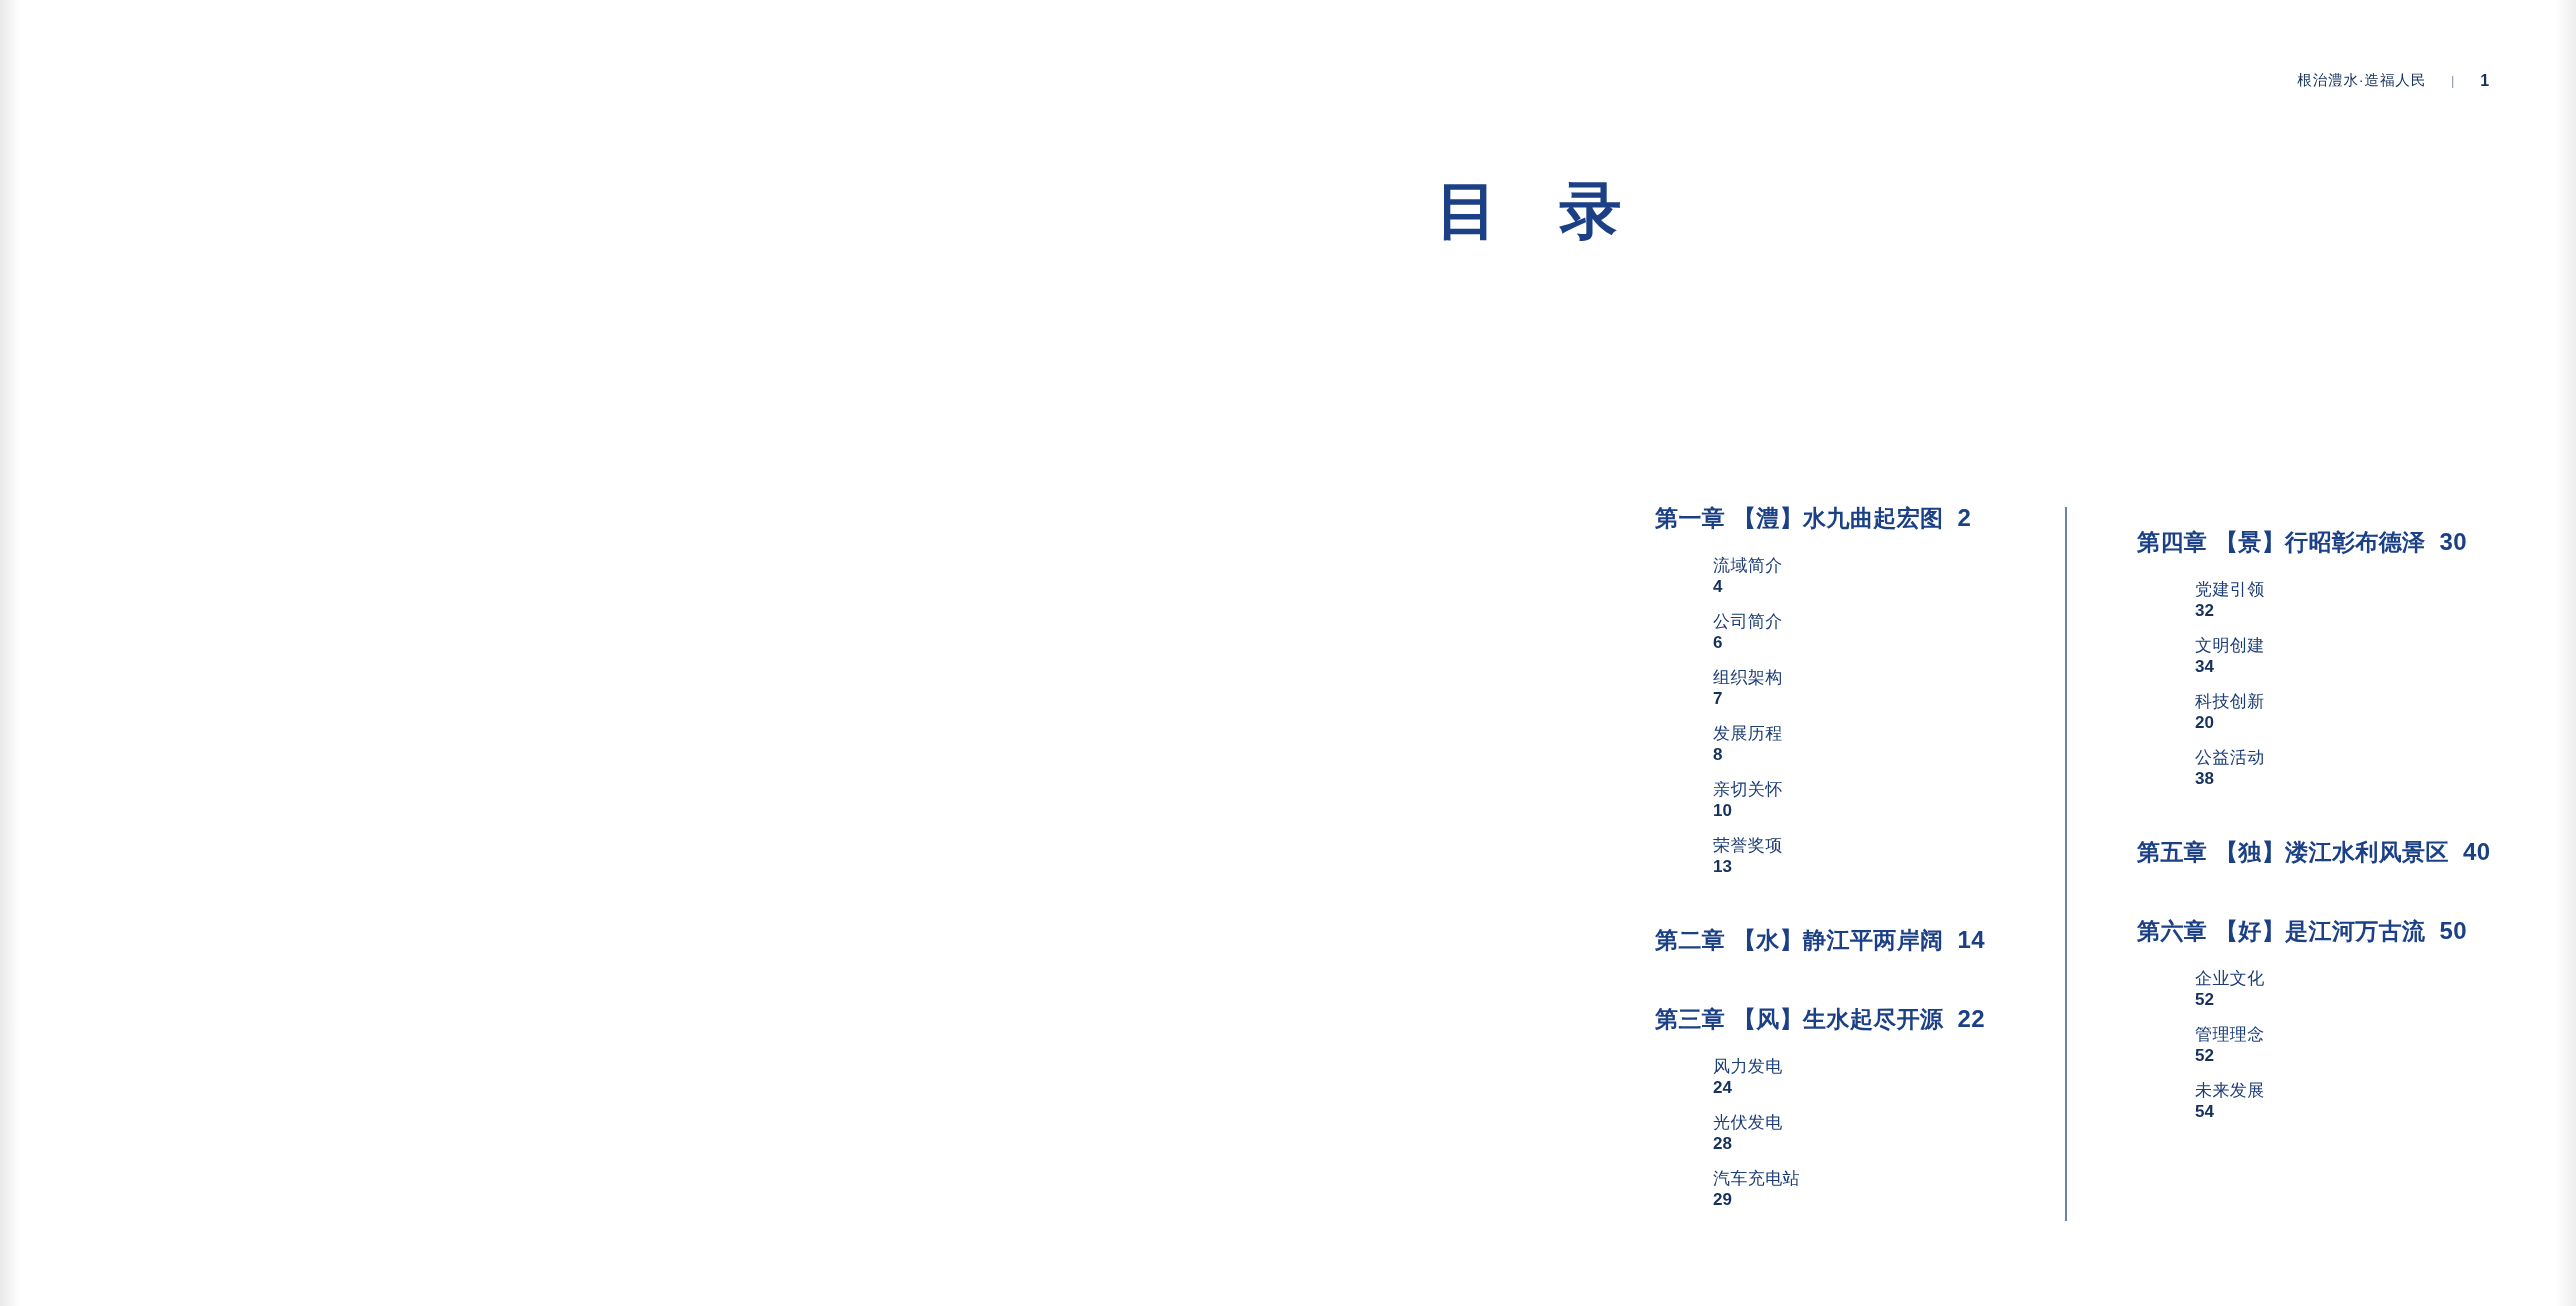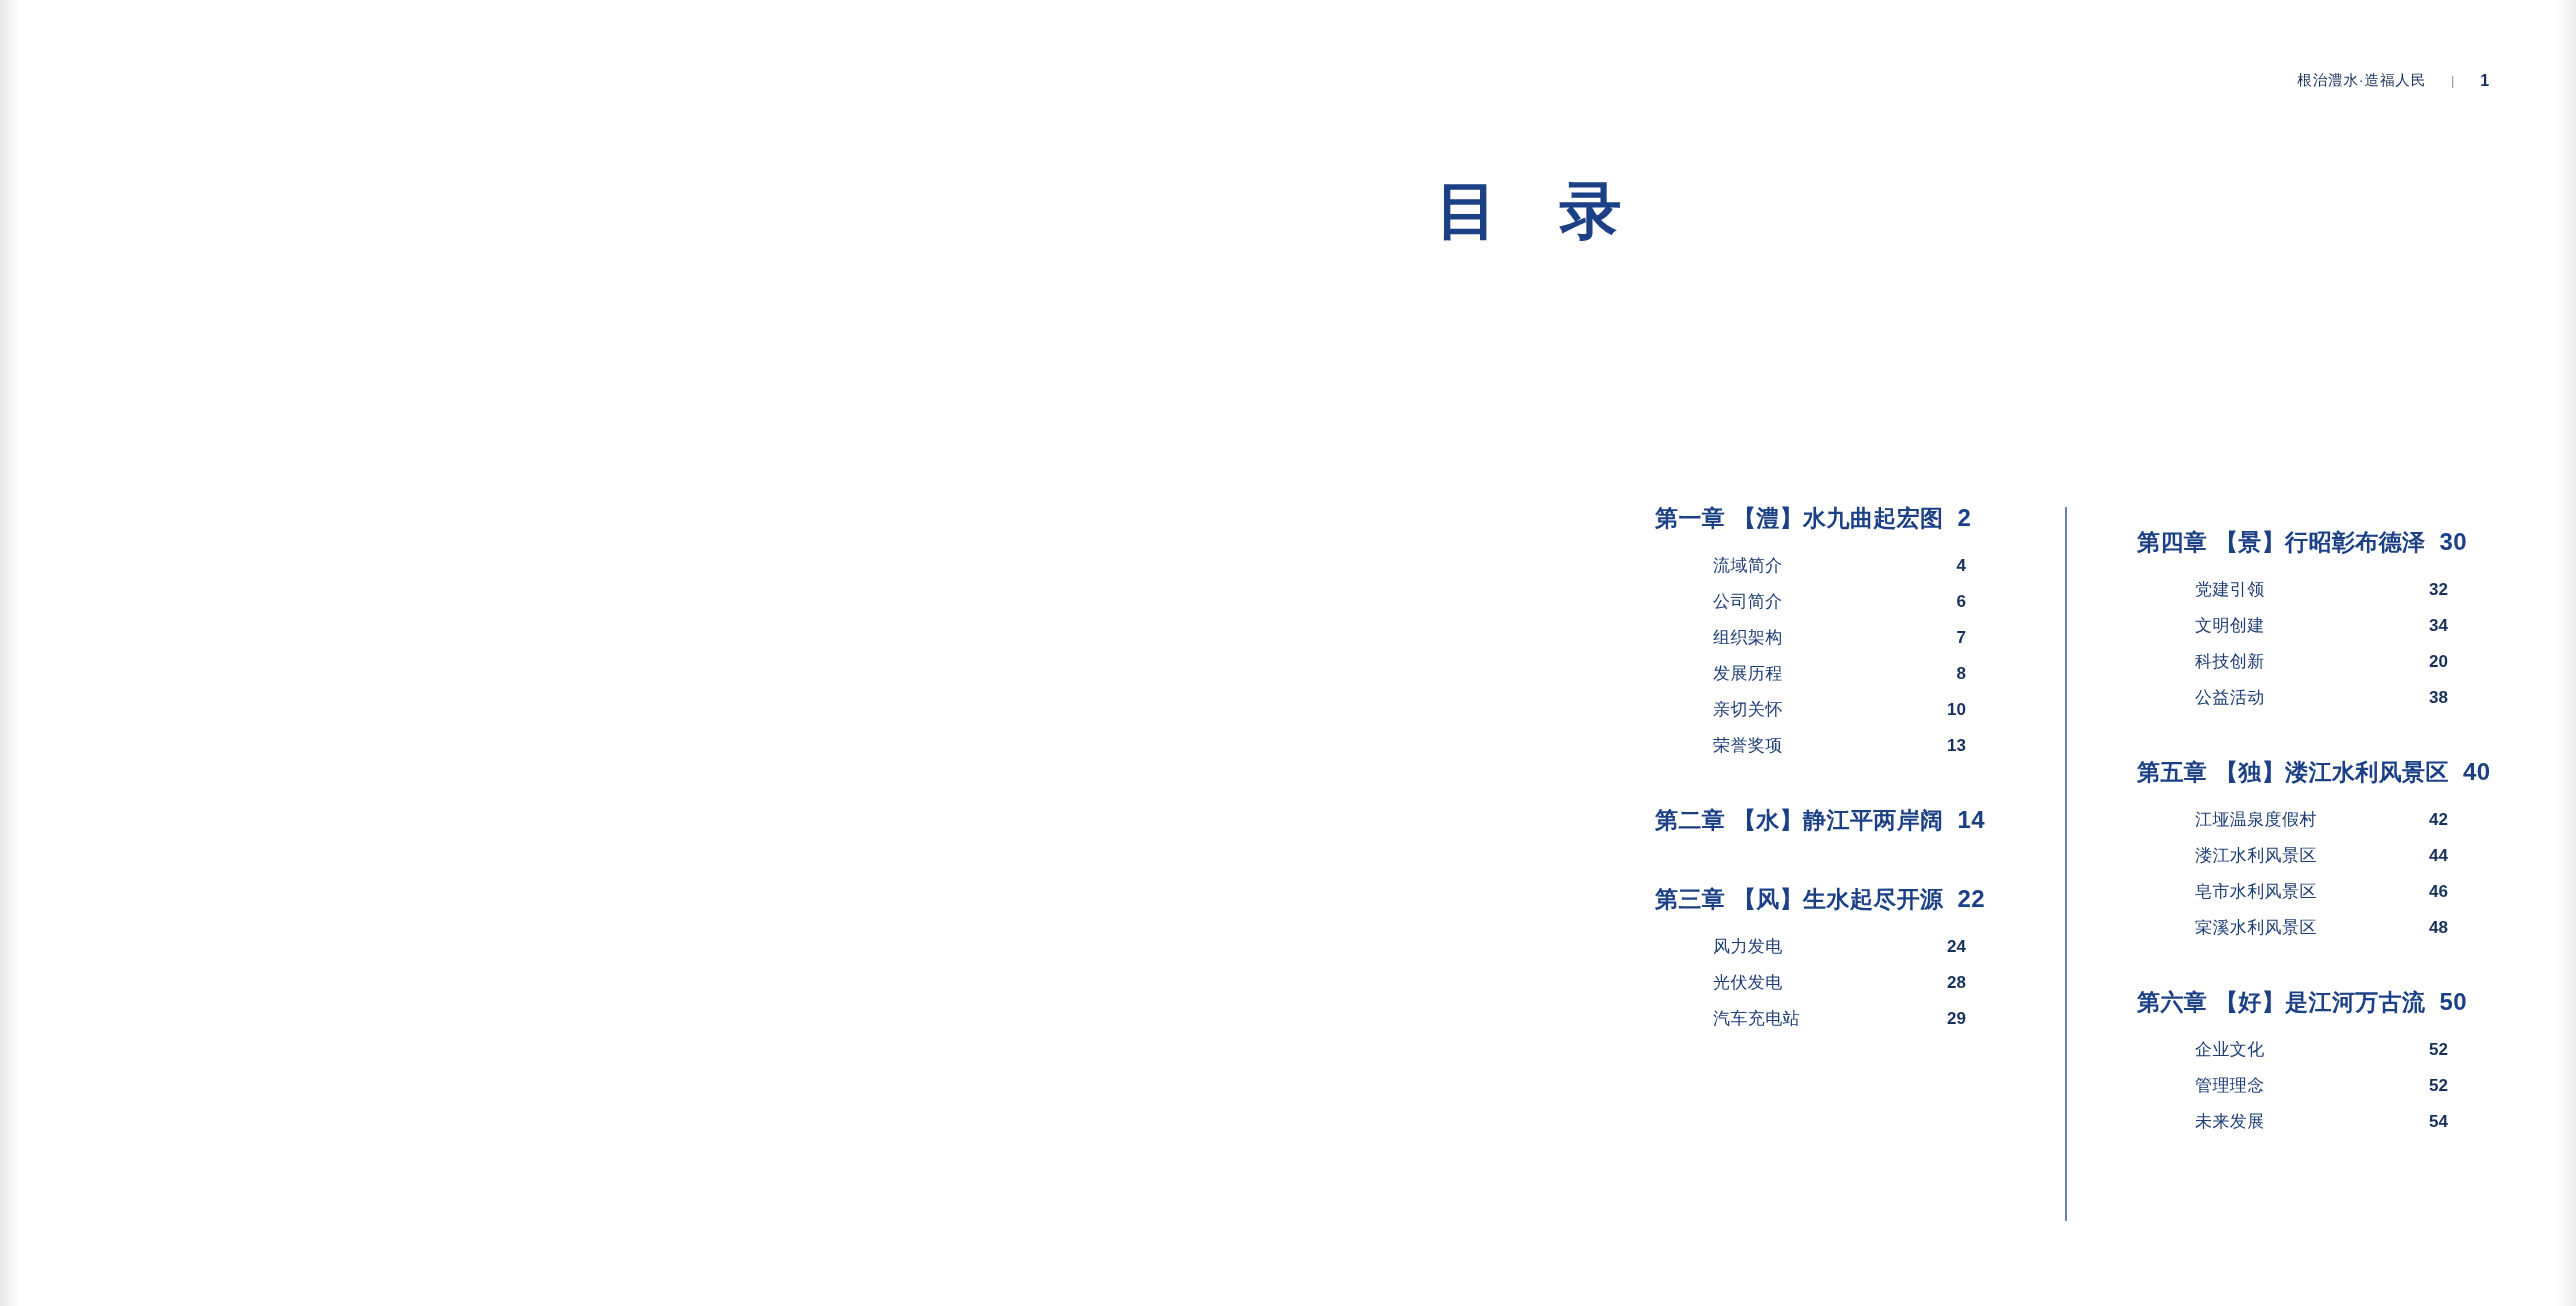--- a/index.html
+++ b/index.html
@@ -128,20 +128,21 @@
   }
   .entry {
     display: flex;
     justify-content: space-between;
     align-items: baseline;
     font-size: 17px;
     color: #1b3c74;
     margin-bottom: 13px;
     width: 253px;
     white-space: nowrap;
+    flex-direction: column;
   }
   .entry:last-child { margin-bottom: 0; }
   .entry .e-name { letter-spacing: 0.4px; }
   .entry .e-page {
     font-weight: bold;
     font-size: 17px;
     color: #16325c;
   }
 
   
@@ -256,38 +257,20 @@
               <span class="e-page">38</span>
             </div>
           </div>
         </div>
         <div class="chapter gap-big">
           <div class="chapter-head">
             <span class="ch-label">第五章</span>
             <span class="ch-title">【独】溇江水利风景区</span>
             <span class="ch-page">40</span>
           </div>
-          <div class="entries">
-            <div class="entry">
-              <span class="e-name">江垭温泉度假村</span>
-              <span class="e-page">42</span>
-            </div>
-            <div class="entry">
-              <span class="e-name">溇江水利风景区</span>
-              <span class="e-page">44</span>
-            </div>
-            <div class="entry">
-              <span class="e-name">皂市水利风景区</span>
-              <span class="e-page">46</span>
-            </div>
-            <div class="entry">
-              <span class="e-name">宲溪水利风景区</span>
-              <span class="e-page">48</span>
-            </div>
-          </div>
         </div>
         <div class="chapter">
           <div class="chapter-head">
             <span class="ch-label">第六章</span>
             <span class="ch-title">【好】是江河万古流</span>
             <span class="ch-page">50</span>
           </div>
           <div class="entries">
             <div class="entry">
               <span class="e-name">企业文化</span>

